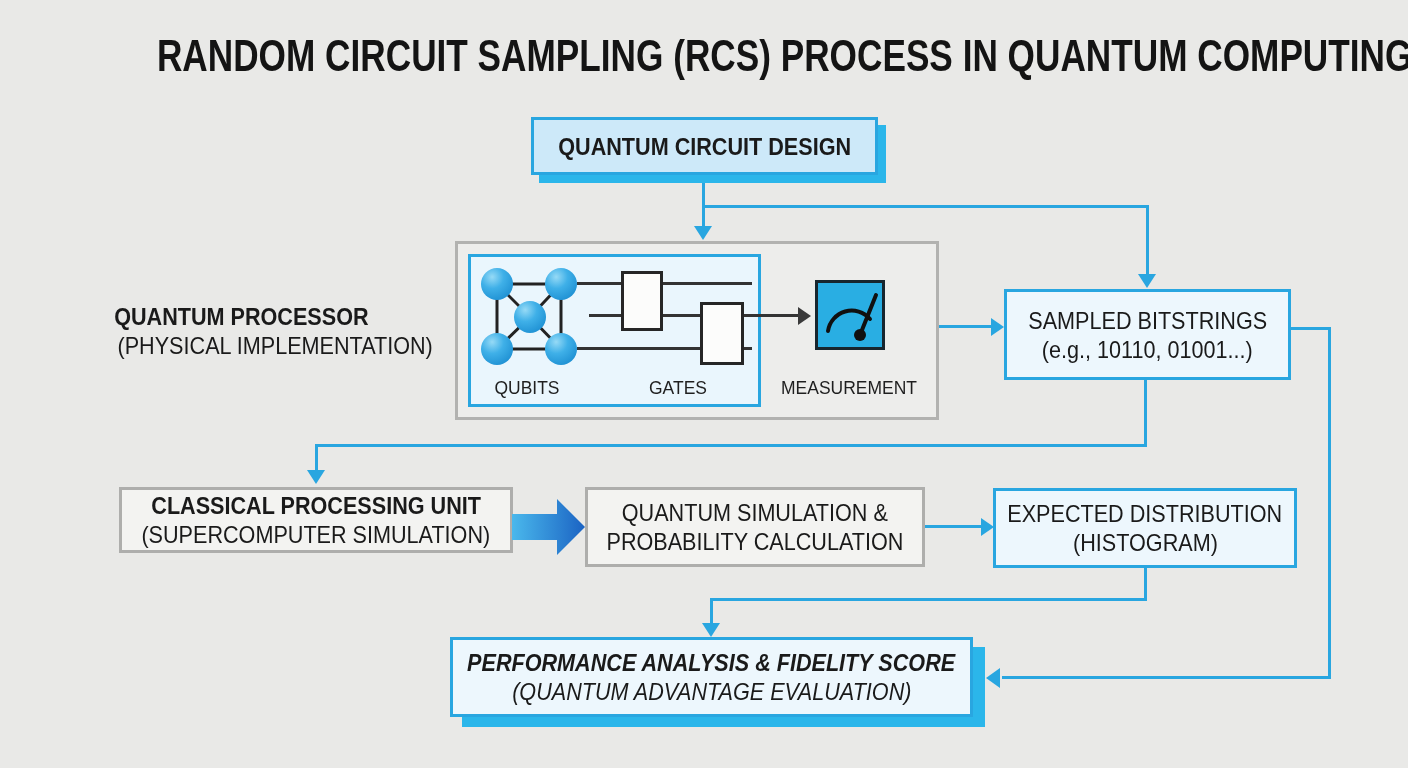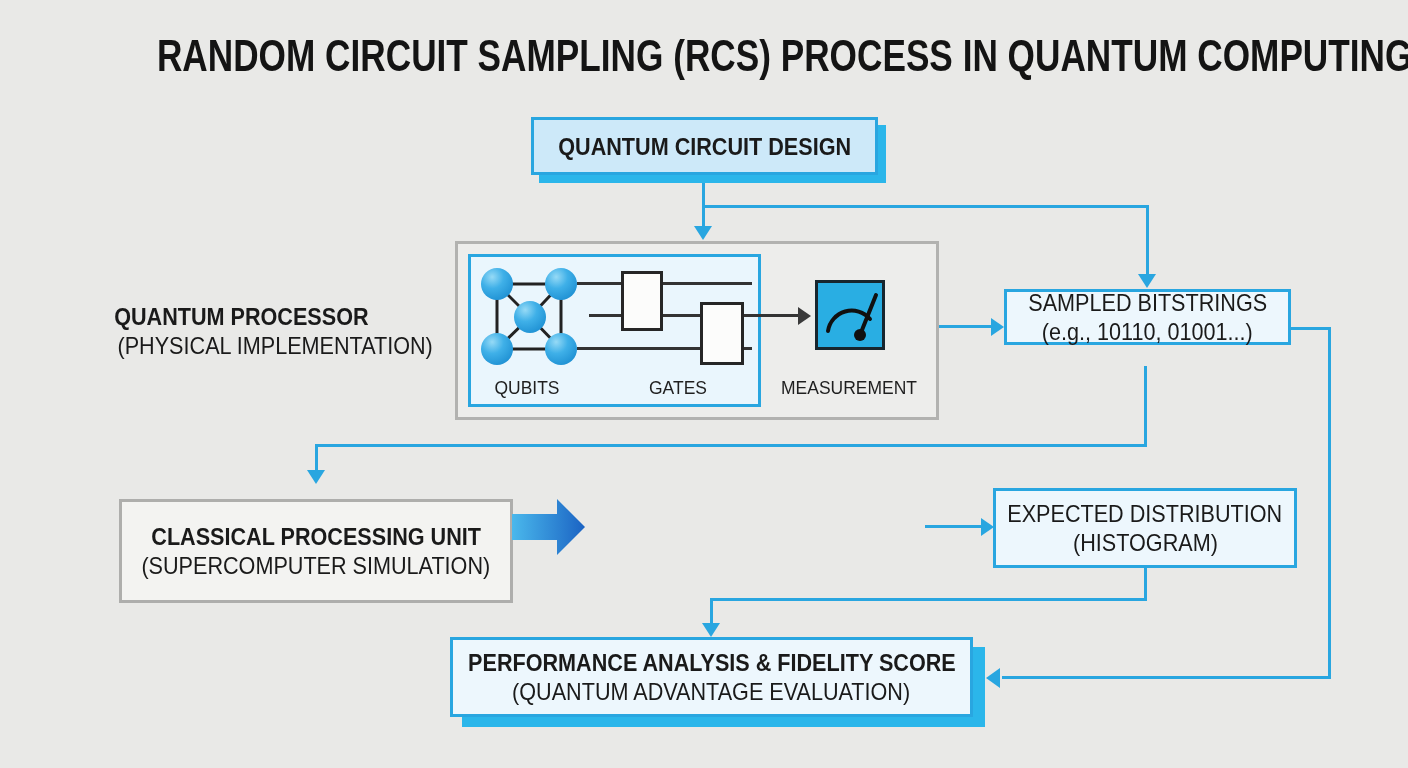--- a/index.html
+++ b/index.html
@@ -131,47 +131,51 @@
 
   <div class="small-label" style="left:467px;top:377px;width:120px;">QUBITS</div>
   <div class="small-label" style="left:618px;top:377px;width:120px;">GATES</div>
   <div class="small-label" style="left:769px;top:377px;width:160px;">MEASUREMENT</div>
 
   <div class="caption" style="left:100px;top:302px;width:334px;">
     <div class="tl bold" style="display:inline-block;white-space:nowrap;transform:scaleX(0.9);">QUANTUM PROCESSOR</div><br>
     <span class="tl" style="display:inline-block;white-space:nowrap;transform:scaleX(0.9);">(PHYSICAL IMPLEMENTATION)</span>
   </div>
 
-  <div class="box blue-node" style="left:1004px;top:289px;width:287px;height:56px;">
+  <div class="box blue-node" style="left:1004px;top:289px;width:287px;height:91px;">
     <div class="tl">SAMPLED BITSTRINGS</div>
     <div class="tl">(e.g., 10110, 01001...)</div>
   </div>
 
-  <div class="box gray-node" style="left:119px;top:499px;width:394px;height:104px;">
+  <div class="box gray-node" style="left:119px;top:487px;width:394px;height:66px;">
     <div class="tl bold">CLASSICAL PROCESSING UNIT</div>
     <div class="tl">(SUPERCOMPUTER SIMULATION)</div>
   </div>
 
   <svg style="position:absolute;left:512px;top:499px;" width="73" height="56" viewBox="0 0 73 56">
     <defs>
       <linearGradient id="thickArrow" x1="0" y1="0" x2="1" y2="0">
         <stop offset="0%" stop-color="#4ab8ec"></stop>
         <stop offset="100%" stop-color="#1b63c3"></stop>
       </linearGradient>
     </defs>
     <polygon points="0,15 45,15 45,0 73,28 45,56 45,41 0,41" fill="url(#thickArrow)"></polygon>
   </svg>
 
+  <div class="box gray-node" style="left:585px;top:487px;width:340px;height:80px;">
+    <div class="tl">QUANTUM SIMULATION &amp;</div>
+    <div class="tl">PROBABILITY CALCULATION</div>
+  </div>
 
   <div class="line" style="left:925px;top:525px;width:58px;height:3px;"></div>
   <div class="tri tri-right" style="left:981px;top:518px;"></div>
 
   <div class="box blue-node" style="left:993px;top:488px;width:304px;height:80px;">
     <div class="tl">EXPECTED DISTRIBUTION</div>
     <div class="tl">(HISTOGRAM)</div>
   </div>
 
-  <div class="box blue-node" style="left:450px;top:637px;width:523px;height:80px;box-shadow:12px 10px 0 #2bb6ea;">
+  <div class="box blue-node" style="left:450px;top:637px;width:523px;height:80px;box-shadow:12px 10px 0 #2bb6ea;font-style:italic;">
     <div class="tl bold">PERFORMANCE ANALYSIS &amp; FIDELITY SCORE</div>
     <div class="tl">(QUANTUM ADVANTAGE EVALUATION)</div>
   </div>
 
 </div>
 
 </body></html>

